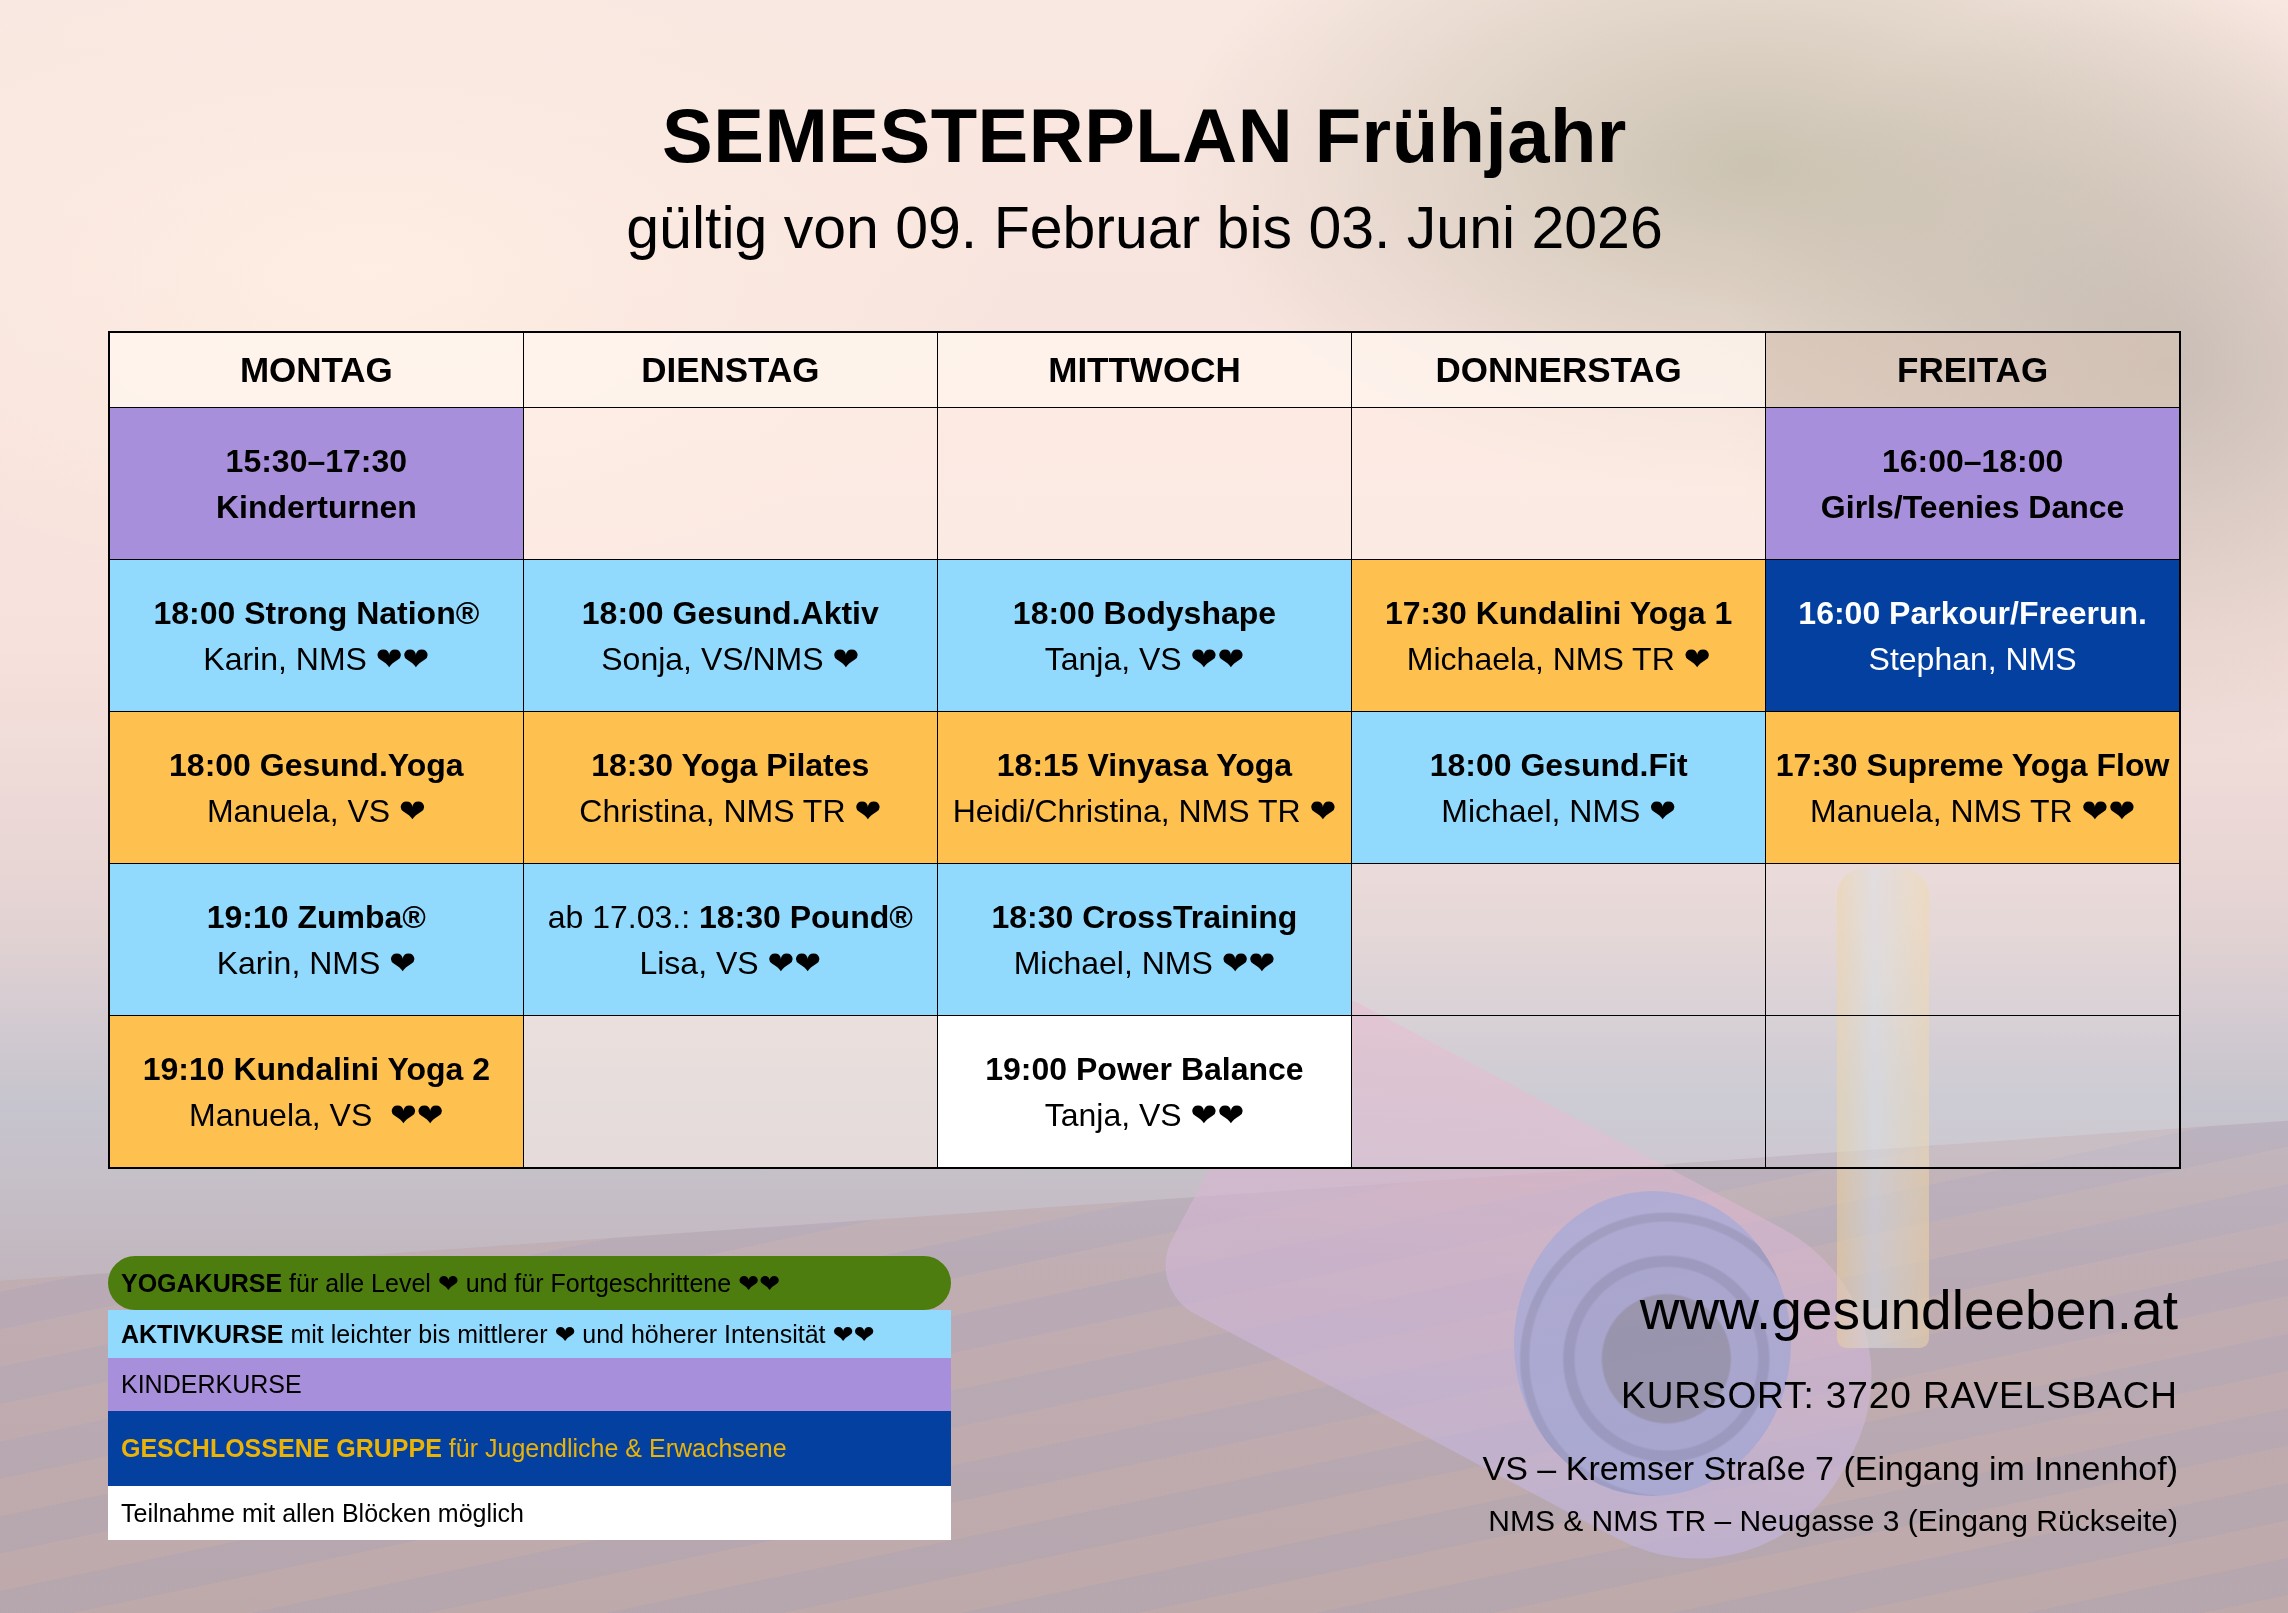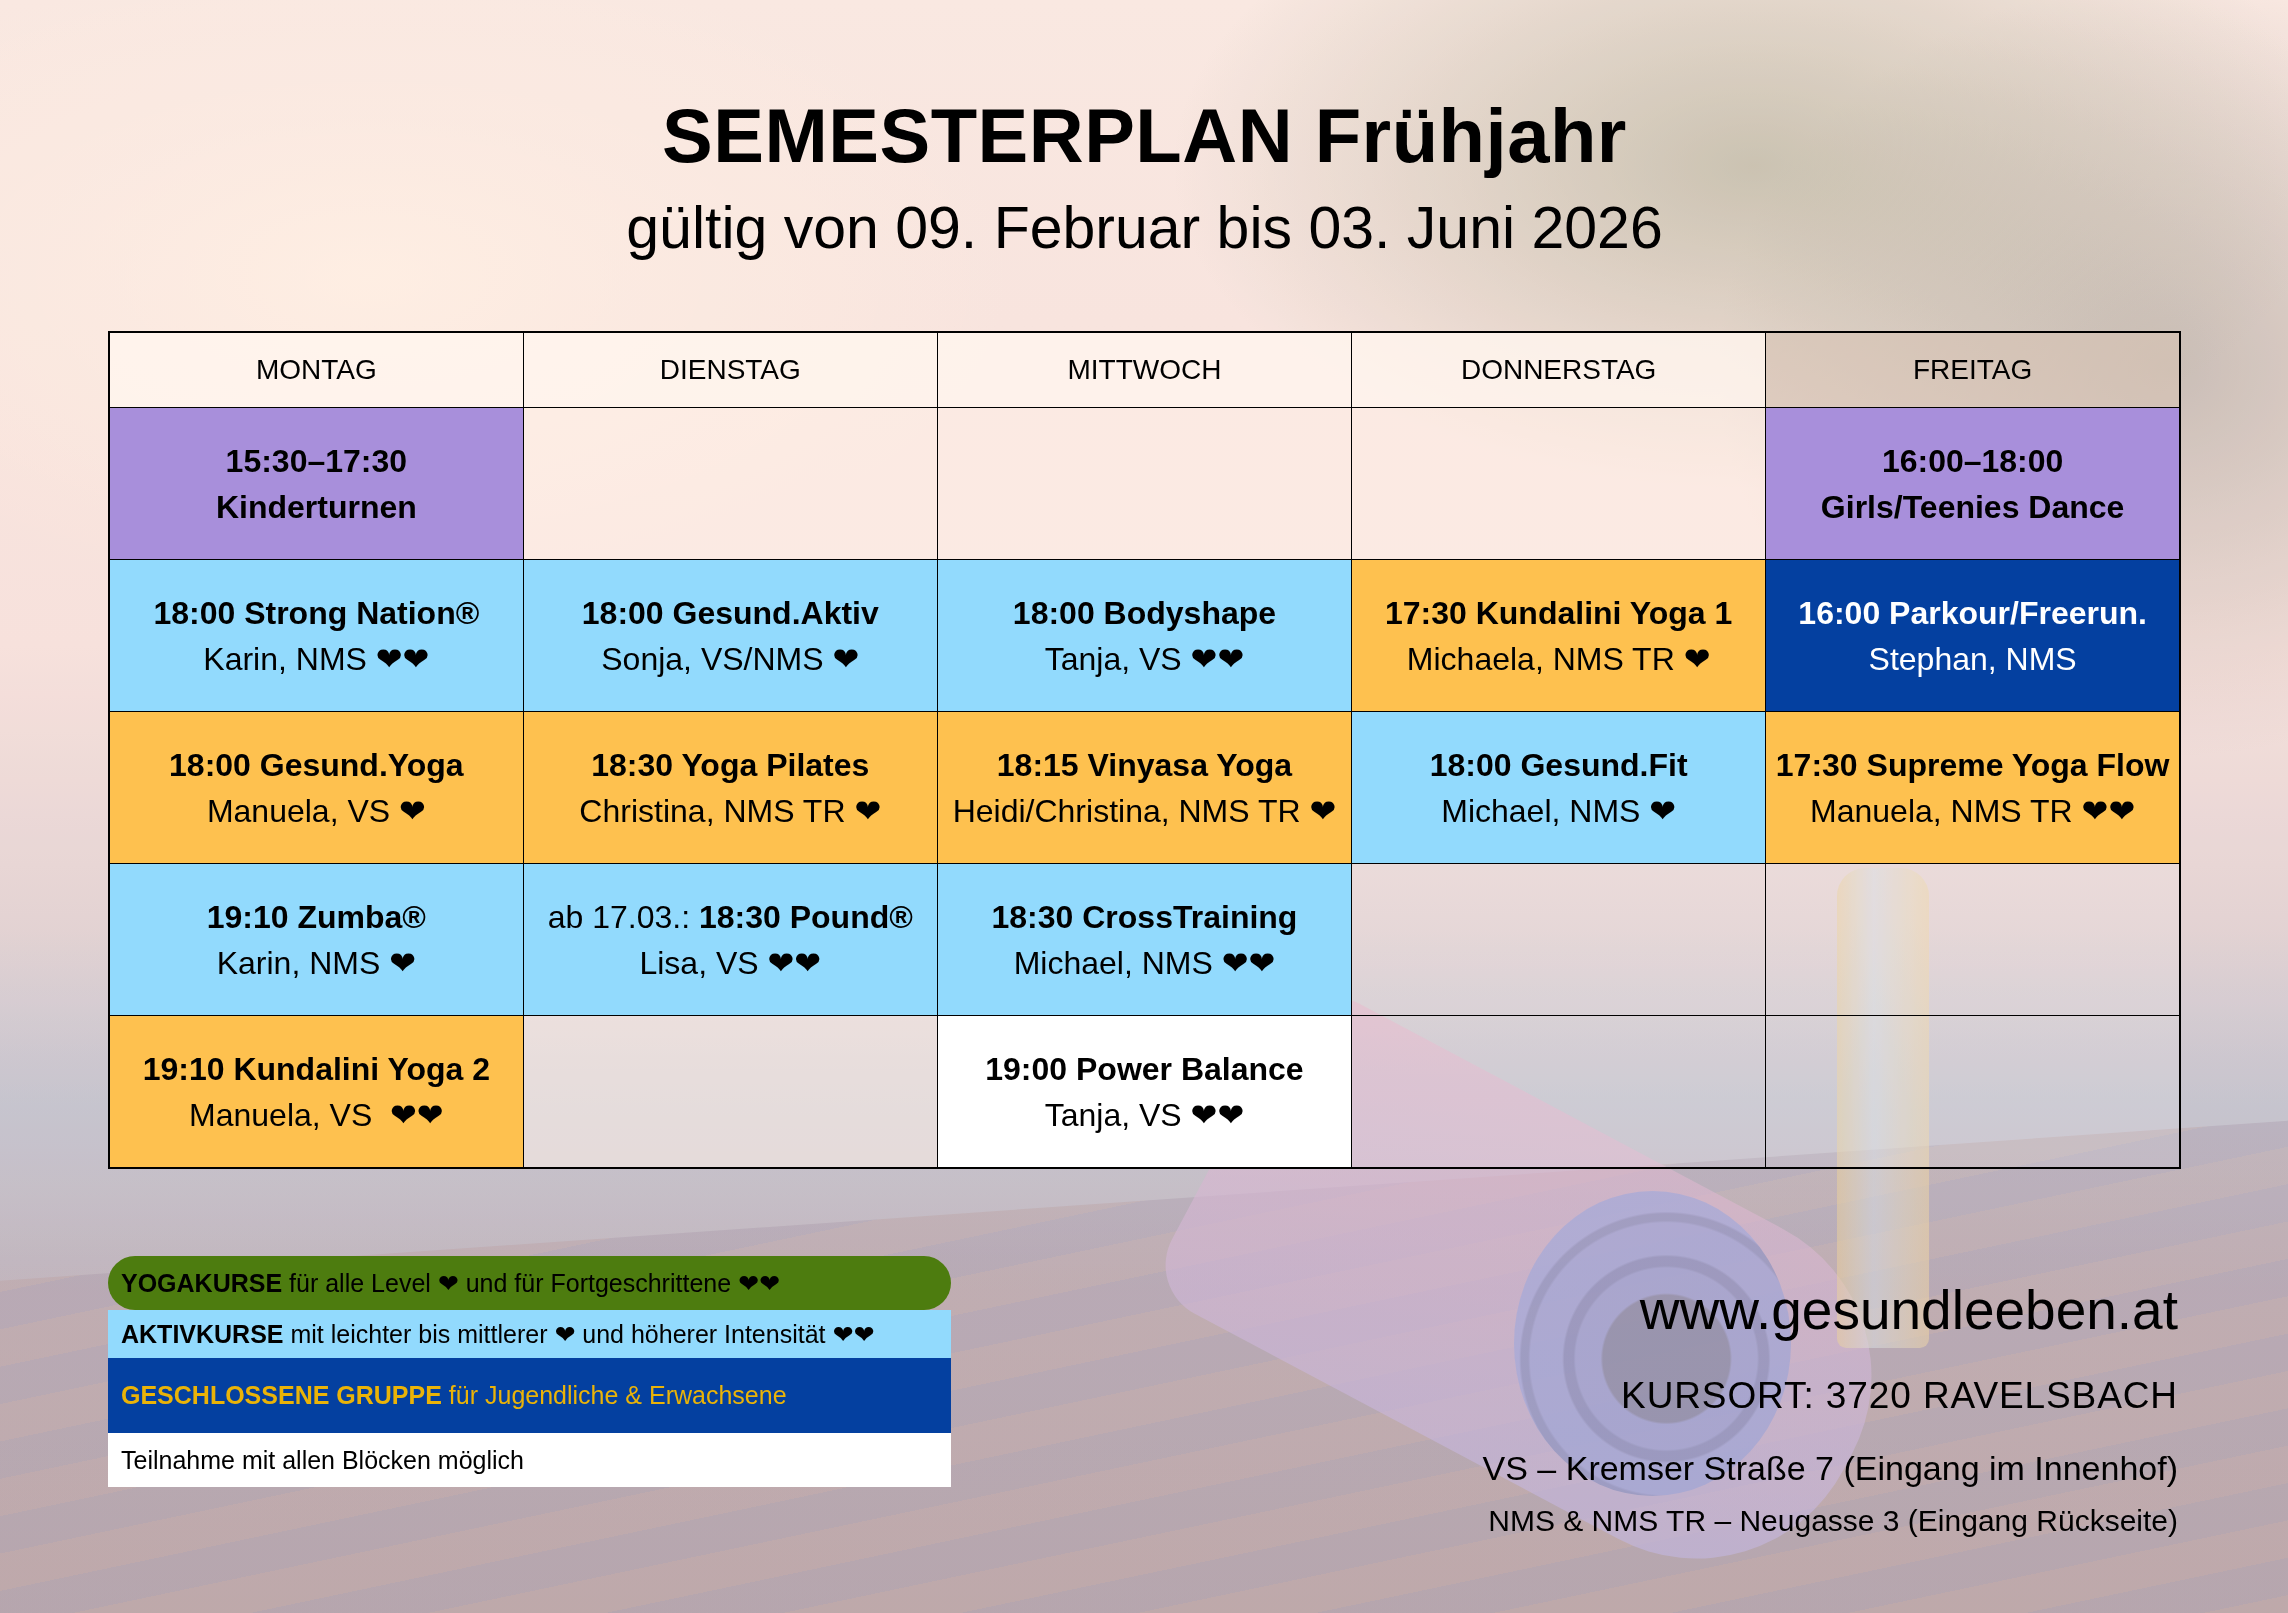--- a/index.html
+++ b/index.html
@@ -28,21 +28,21 @@
   .veil { position:absolute; inset:0; background: rgba(255,255,255,0.15); }
 
   .title { position:absolute; left:0; width:2289px; top:92px; text-align:center;
            font-size:76px; font-weight:bold; letter-spacing:0.5px; }
   .subtitle { position:absolute; left:0; width:2289px; top:194px; text-align:center;
            font-size:59px; }
 
   table.plan { position:absolute; left:108px; top:331px; width:2073px; border-collapse:collapse;
                table-layout:fixed; border:2.8px solid #000; }
   table.plan th, table.plan td { border:1.8px solid #000; text-align:center; vertical-align:middle; padding:0; }
-  table.plan th { height:74px; font-size:28px; font-weight:normal; background: rgba(255,245,238,0.82); margin-left: 33px; }
+  table.plan th { height:74px; font-size:35px; font-weight:bold; background: rgba(255,245,238,0.82); margin-left: 33px; }
   table.plan td { height:151px; font-size:32px; line-height:46px; }
   table.plan th.freitag { background: rgba(215,195,180,0.6); }
   .c-kids { background:#a88fdb; }
   .c-aktiv { background:#92dafd; }
   .c-yoga { background:#fec14f; }
   .c-closed { background:#0440a0; color:#fff; }
   .c-white { background:#ffffff; }
   .c-empty { background: rgba(255,240,232,0.55); }
   .c-empty.faint { background: rgba(255,255,255,0.12); }
   .course { font-weight:bold; display:block; }
@@ -184,20 +184,23 @@
   </tbody>
 </table>
 
 <div class="legend">
   <div class="row r-yoga">
     <span><b>YOGAKURSE</b><span> für alle Level ❤ und für Fortgeschrittene ❤❤</span></span>
   </div>
   <div class="row r-aktiv">
     <span><b>AKTIVKURSE</b><span> mit leichter bis mittlerer ❤ und höherer Intensität ❤❤</span></span>
   </div>
+  <div class="row r-kids">
+    <span>KINDERKURSE</span>
+  </div>
   <div class="row r-closed">
     <span><b>GESCHLOSSENE GRUPPE</b><span> für Jugendliche &amp; Erwachsene</span></span>
   </div>
   <div class="row r-white">
     <span>Teilnahme mit allen Blöcken möglich</span>
   </div>
 </div>
 
 <div class="footer f-web">www.gesundleeben.at</div>
 <div class="footer f-ort">KURSORT: 3720 RAVELSBACH</div>

